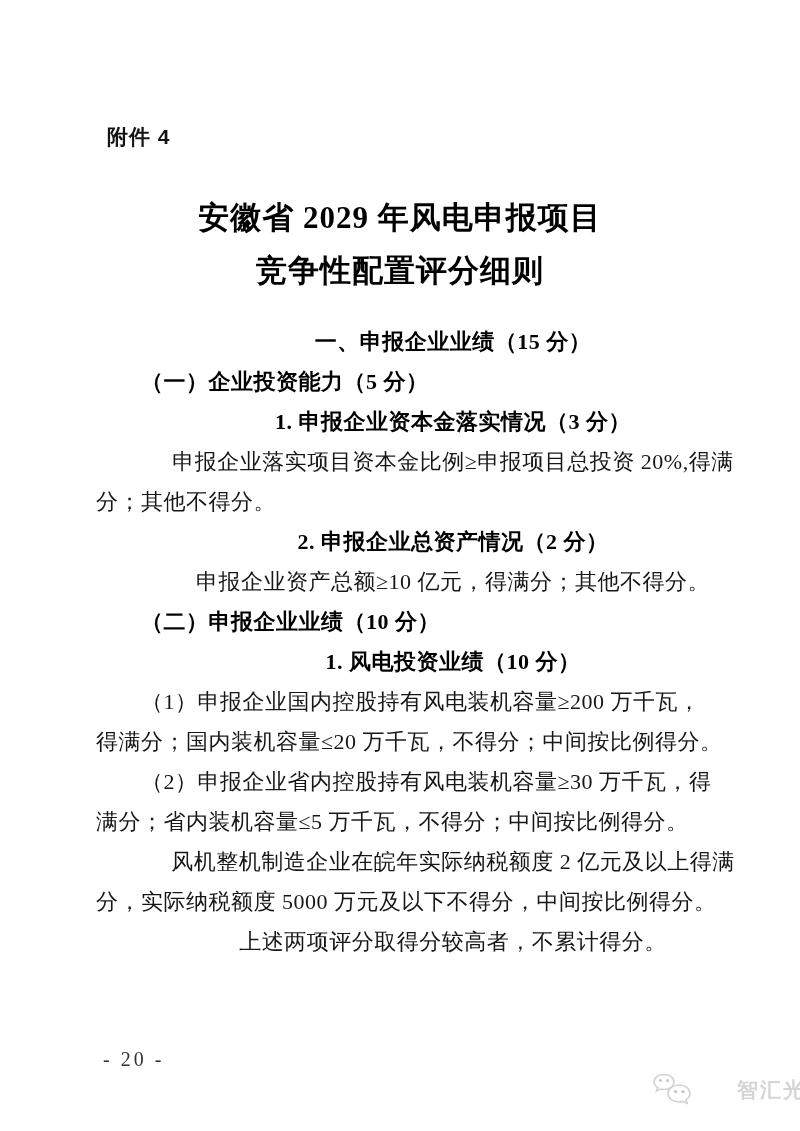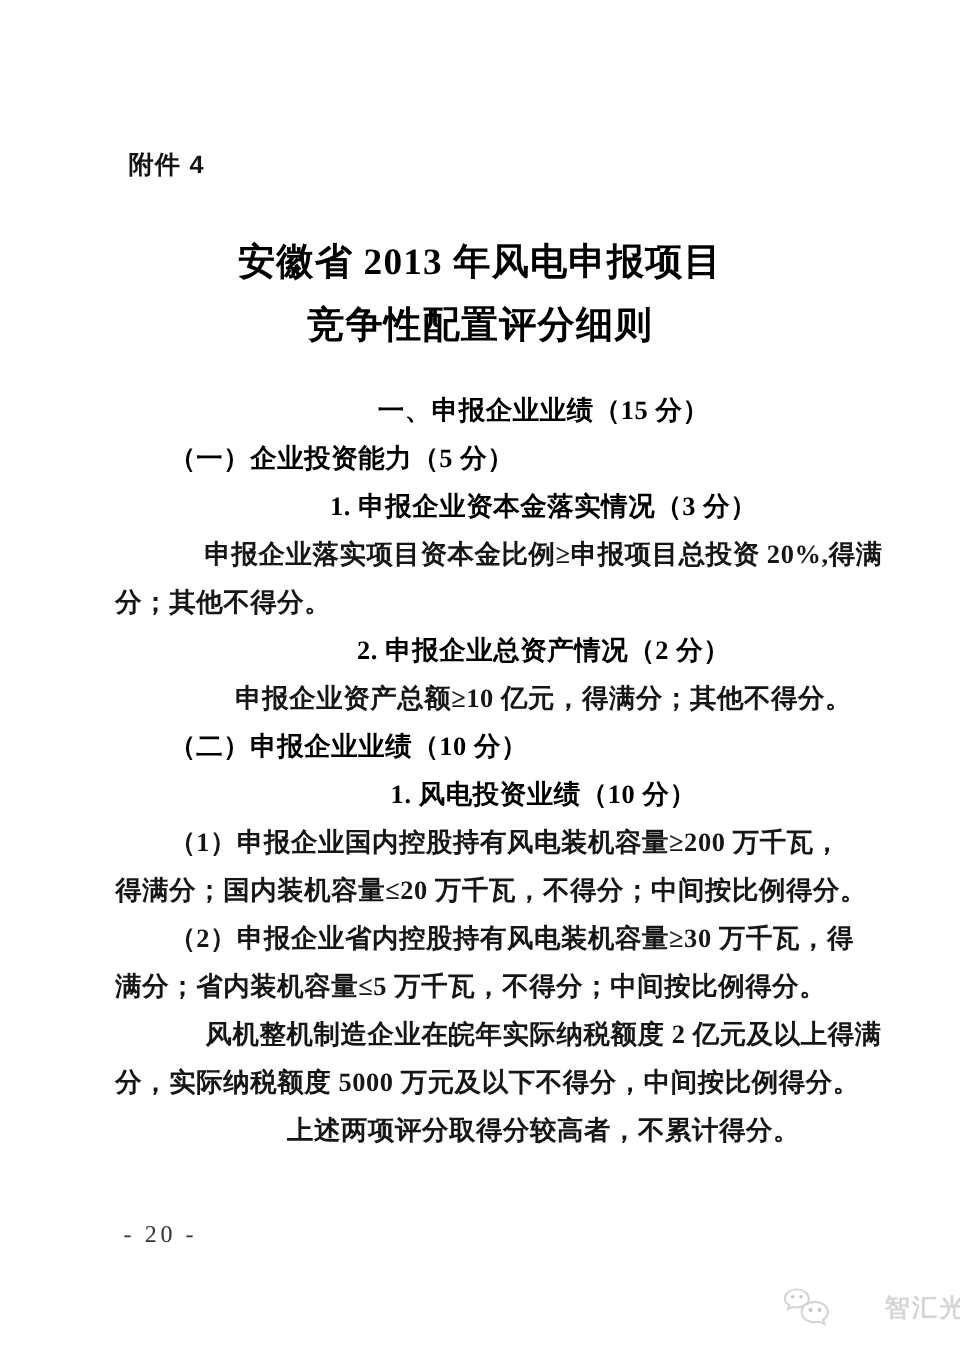--- a/index.html
+++ b/index.html
@@ -21,26 +21,26 @@
     position:absolute;left:0;top:191px;width:800px;
     text-align:center;
     font-weight:bold;font-size:31px;line-height:53px;
     color:#000000;letter-spacing:1px;
   }
   .body{
     position:absolute;left:96px;top:322px;width:660px;
     font-size:22px;line-height:40px;
     letter-spacing:0.5px;color:#161616;
   }
-  .line{height:40px;white-space:nowrap;font-weight:bold;}
+  .line{height:40px;white-space:nowrap;}
   .bold{font-weight:bold;color:#000000;}
   .ind{padding-left:54px;text-align:center;}
   .indb{padding-left:45px;}
   .page-number{
-    position:absolute;left:103px;top:1018px;
+    position:absolute;left:103px;top:1048px;
     font-size:20px;color:#333333;letter-spacing:3px;
   }
   .watermark{
     position:absolute;left:650px;top:1072px;
     display:flex;align-items:center;gap:6px;
   }
   .wm-text{
     font-size:21px;font-weight:bold;color:#d5d5d5;
     letter-spacing:2px;white-space:nowrap;
     text-shadow:0 1px 0 #ffffff;
@@ -49,21 +49,21 @@
   .wm-icon{display:block;}
 </style>
 </head>
 <body>
 
 <div class="page">
 
   <div class="attachment">附件 4</div>
 
   <div class="title">
-    <div>安徽省 2013 年风电申报项目</div>
+    <div>安徽省 2029 年风电申报项目</div>
     <div>竞争性配置评分细则</div>
   </div>
 
   <div class="body">
     <div class="line bold ind">一、申报企业业绩（15 分）</div>
     <div class="line bold indb">（一）企业投资能力（5 分）</div>
     <div class="line bold ind">1. 申报企业资本金落实情况（3 分）</div>
     <div class="line ind">申报企业落实项目资本金比例≥申报项目总投资 20%,得满</div>
     <div class="line">分；其他不得分。</div>
     <div class="line bold ind">2. 申报企业总资产情况（2 分）</div>

